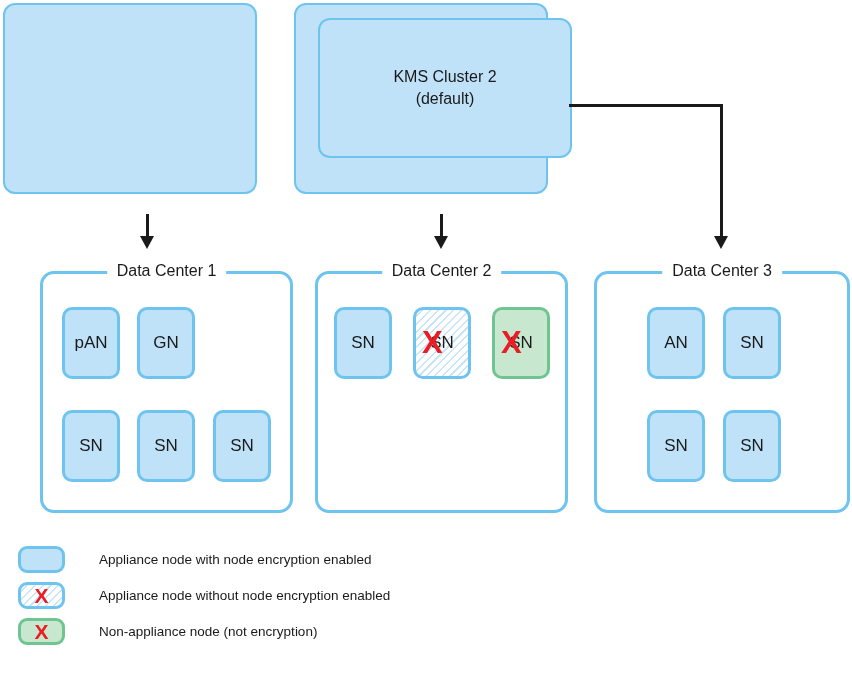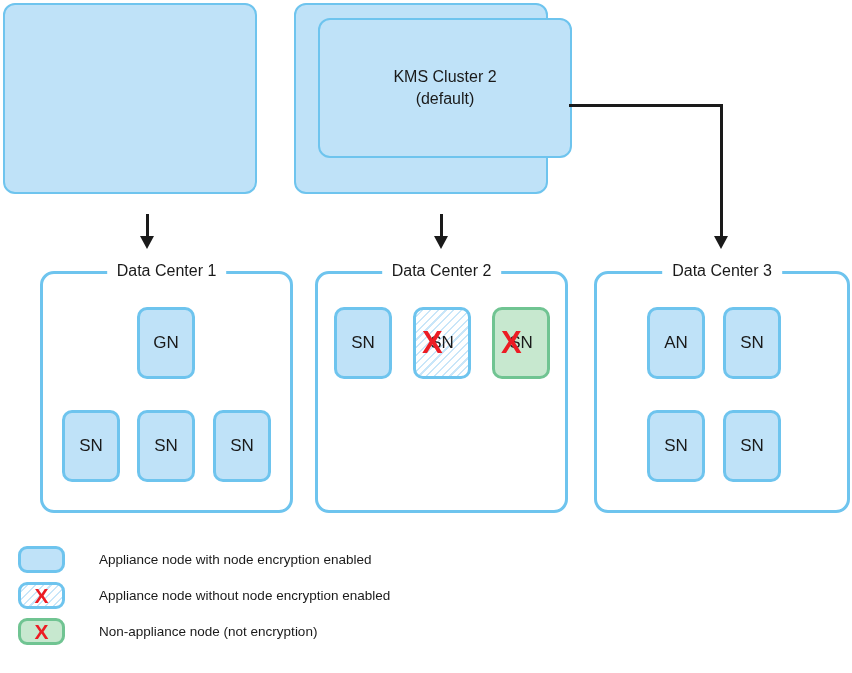--- a/index.html
+++ b/index.html
@@ -142,20 +142,23 @@
 
   <div class="stem-v" id="stem2"></div>
   <div class="arrow-head" id="head2"></div>
 
   <div class="stem-h" id="elbow-h"></div>
   <div class="stem-v" id="elbow-v"></div>
   <div class="arrow-head" id="head3"></div>
 
   <div class="dc" id="dc1">
     <div class="dc-title">Data Center 1</div>
+    <div class="node" style="left:19px;top:33px">
+      <span>pAN</span>
+    </div>
     <div class="node" style="left:94px;top:33px">
       <span>GN</span>
     </div>
     <div class="node" style="left:19px;top:136px">
       <span>SN</span>
     </div>
     <div class="node" style="left:94px;top:136px">
       <span>SN</span>
     </div>
     <div class="node" style="left:170px;top:136px">

